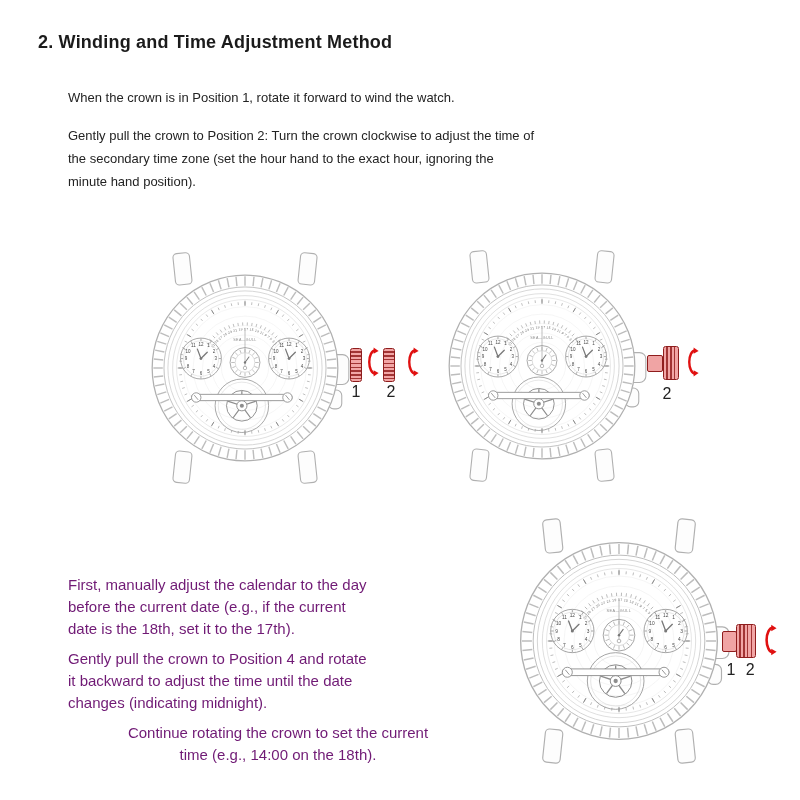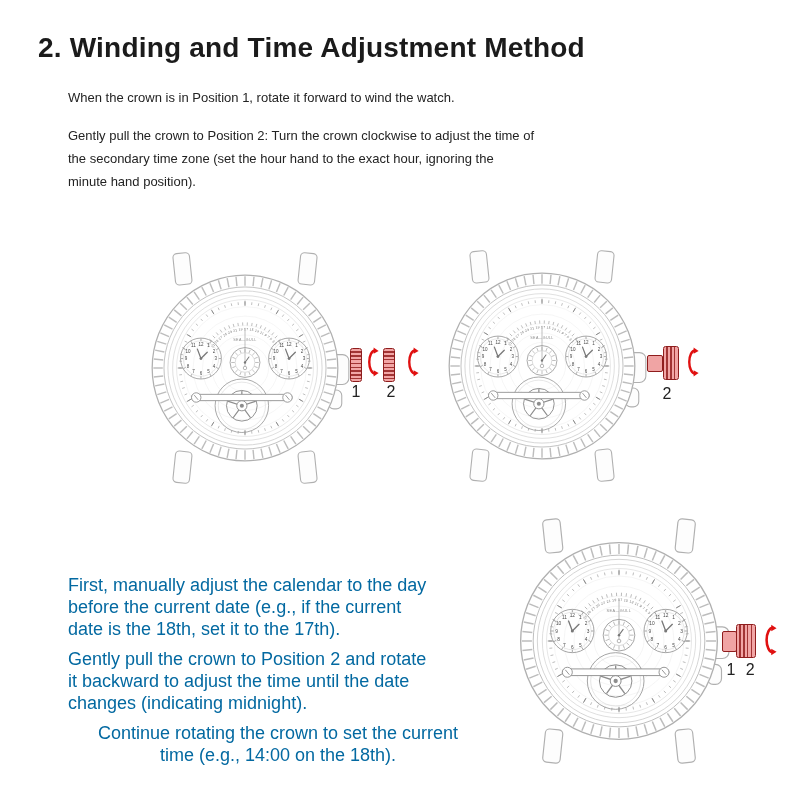--- a/index.html
+++ b/index.html
@@ -1,21 +1,21 @@
 <!DOCTYPE html>
 <html><head>
 <meta charset="utf-8">
 <style>
   html,body{margin:0;padding:0;background:#fff;}
   #page{position:relative;width:800px;height:800px;background:#ffffff;overflow:hidden;
         font-family:"Liberation Sans",sans-serif;color:#1f1f1f;}
   .abs{position:absolute;}
-  h1.sec{font-size:28px;font-weight:700;color:#1b1b1b;margin:0;letter-spacing:.2px;}
+  h1.sec{font-size:18px;font-weight:700;color:#1b1b1b;margin:0;letter-spacing:.2px;}
   .para{font-size:13px;line-height:23px;color:#232323;white-space:pre-line;}
-  .para3{font-size:18px;line-height:22px;color:#0369a1;white-space:pre-line;}
+  .para3{font-size:15px;line-height:22px;color:#701a75;white-space:pre-line;}
   svg.watch{position:absolute;overflow:visible;}
   .crown-head,.crown-stem{position:absolute;border:1.5px solid #8f1d1d;border-radius:2.5px;box-sizing:border-box;}
   .ridges-h{background:repeating-linear-gradient(to bottom,#f2a6a6 0 2.4px,#a23434 2.4px 3.8px);}
   .ridges-v{background:repeating-linear-gradient(to right,#f2a6a6 0 2.4px,#a23434 2.4px 3.8px);}
   .crown-stem{background:#f0a4a4;border-radius:2px;}
   .poslabel{position:absolute;font-size:16px;color:#222;text-align:center;}
   .figure{position:absolute;inset:0;pointer-events:none;}
 </style>
 </head>
 <body>
@@ -347,21 +347,21 @@
     <div class="crown-head ridges-v" style="left:663px;top:346px;width:16px;height:34px;"></div>
     <svg class="abs" style="left:684px;top:347px;" width="15" height="30" viewBox="0 0 15 30">
         <use href="#rot-arrow"></use>
       </svg>
     <div class="poslabel" style="left:657px;top:385px;width:20px;">2</div>
   </div>
 
   <div class="para3 abs" style="left:68px;top:574px;width:420px;">First, manually adjust the calendar to the day
 before the current date (e.g., if the current
 date is the 18th, set it to the 17th).</div>
-  <div class="para3 abs" style="left:68px;top:648px;width:420px;">Gently pull the crown to Position 2 and rotate
+  <div class="para3 abs" style="left:68px;top:648px;width:420px;">Gently pull the crown to Position 4 and rotate
 it backward to adjust the time until the date
 changes (indicating midnight).</div>
   <div class="para3 abs" style="left:68px;top:722px;width:420px;text-align:center;">Continue rotating the crown to set the current
 time (e.g., 14:00 on the 18th).</div>
 
   <div class="figure">
     <svg class="watch" style="left:494px;top:516px;" width="250" height="250" viewBox="0 0 300 300">
         <use href="#watchface"></use>
       </svg>
     <div class="crown-stem" style="left:722px;top:631px;width:15px;height:21px;"></div>

